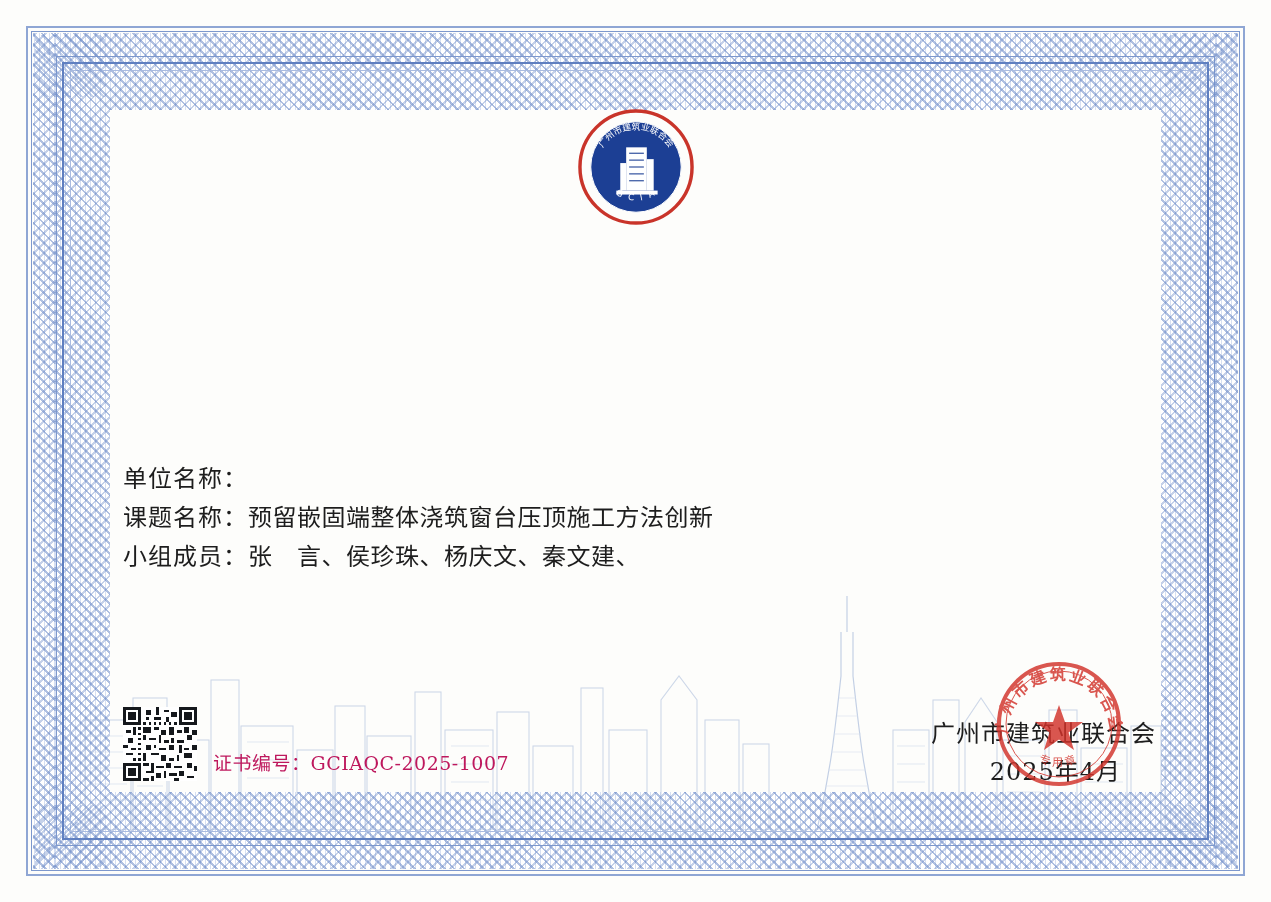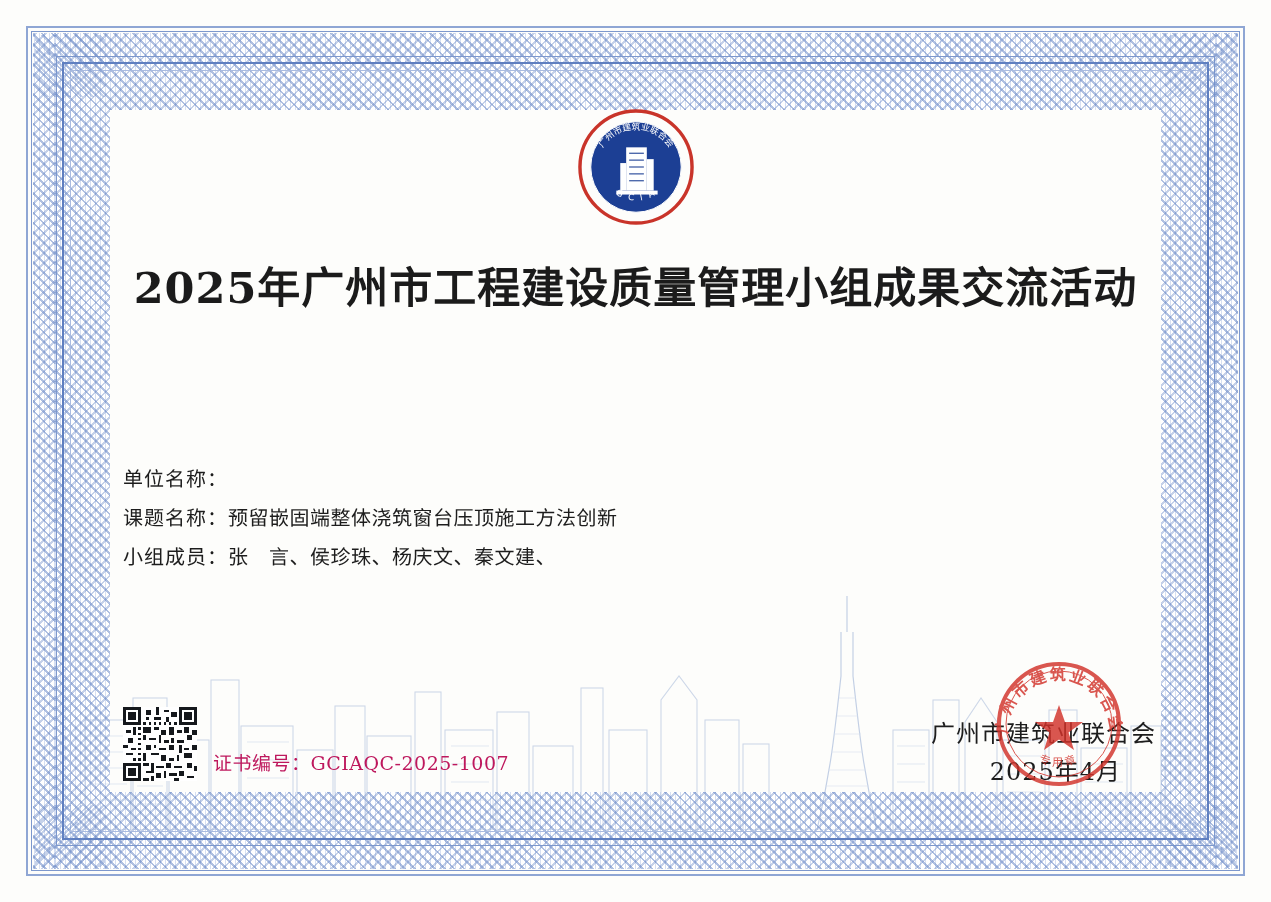--- a/index.html
+++ b/index.html
@@ -148,21 +148,21 @@
     letter-spacing: 10px;
     color: #141414;
     font-family: "DejaVu Serif", "Liberation Serif", serif;
   }
 
   .fields {
     position: absolute;
     top: 386px;
     left: 48px;
     right: 40px;
-    font-size: 20px;
+    font-size: 24px;
     color: #1d1d1d;
     line-height: 36px;
     font-family: "DejaVu Serif", "Liberation Serif", serif;
   }
   .field-row {
     display: flex;
     align-items: baseline;
     margin-bottom: 3px;
     white-space: nowrap;
   }
@@ -359,21 +359,20 @@
         <line x1="53" y1="67" x2="68" y2="67"></line>
         <line x1="53" y1="74" x2="68" y2="74"></line>
       </g>
 
       <path id="arcBot" d="M26 70 A36 36 0 0 0 94 70" fill="none"></path>
       <text font-size="9" fill="#ffffff" letter-spacing="2" font-family="DejaVu Sans, sans-serif">
         <textPath href="#arcBot" startOffset="50%" text-anchor="middle">G C I A</textPath>
       </text>
     </svg>
 
-    <div class="title-main">2025年广州市工程建设质量管理小组成果交流活动</div>
 
     <div class="fields">
       <div class="field-row">
         <span class="field-label">单位名称：</span>
       </div>
       <div class="field-row">
         <span class="field-label">课题名称：</span>
         <span class="field-value">预留嵌固端整体浇筑窗台压顶施工方法创新</span>
       </div>
       <div class="field-row">

